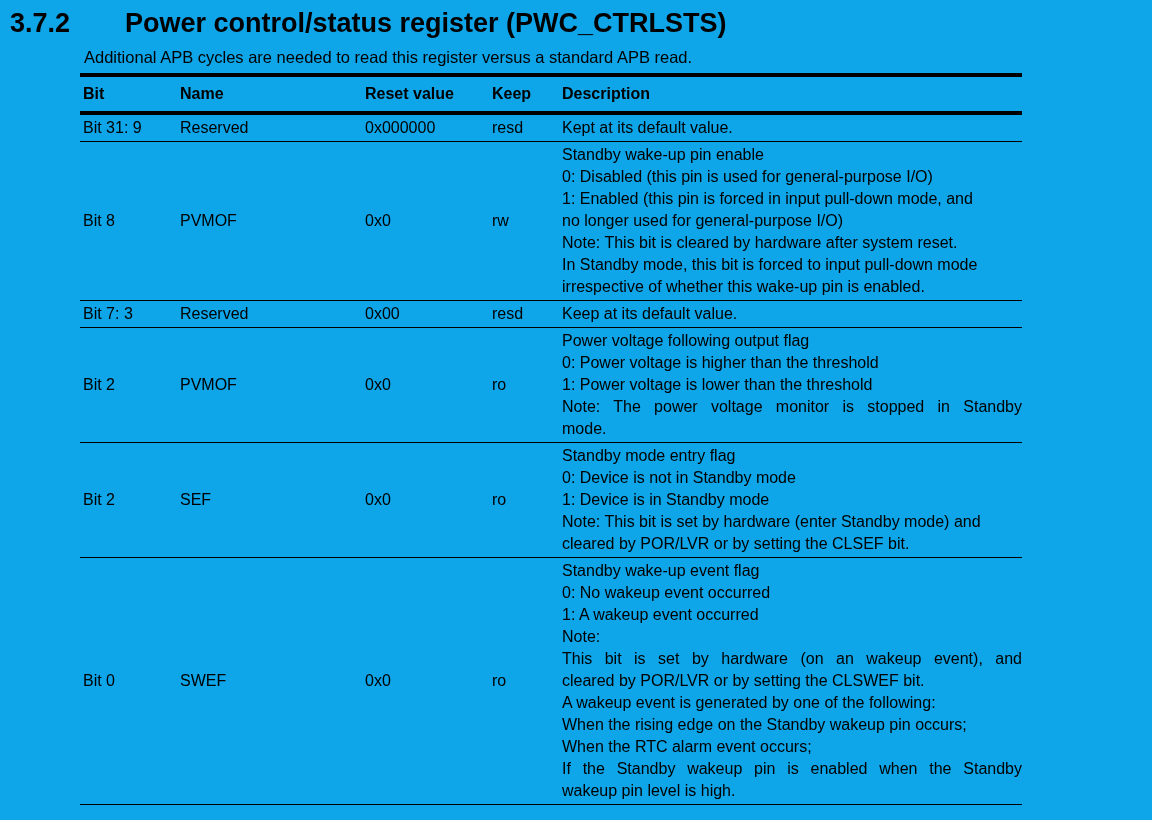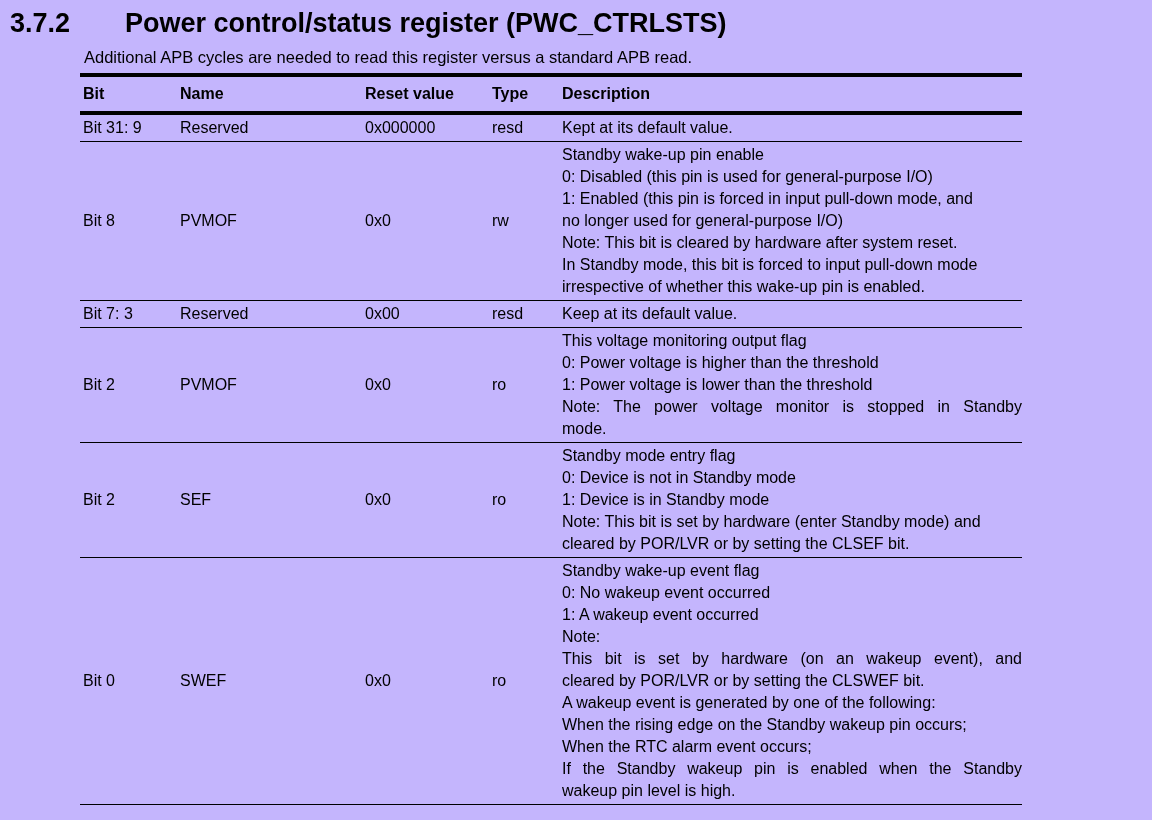--- a/index.html
+++ b/index.html
@@ -6,21 +6,21 @@
     margin: 0;
     padding: 0;
     background: #ffffff;
     color: #000000;
     font-family: "Liberation Sans", "DejaVu Sans", sans-serif;
   }
   .page {
     position: relative;
     width: 1152px;
     height: 820px;
-    background: #c4b5fd;
+    background: #0ea5e9;
     overflow: hidden;
   }
   
   .heading {
     padding: 7px 0 0 10px;
     font-weight: bold;
     font-size: 27px;
     line-height: 32px;
     white-space: nowrap;
   }
@@ -83,21 +83,21 @@
     <span class="sec-num">3.7.2</span><span>Power control/status register (PWC_CTRLSTS)</span>
   </div>
 
   <div class="intro">Additional APB cycles are needed to read this register versus a standard APB read.</div>
 
   <div class="regtable">
     <div class="trow thead">
       <div class="cell c-bit">Bit</div>
       <div class="cell">Name</div>
       <div class="cell">Reset value</div>
-      <div class="cell">Type</div>
+      <div class="cell">Keep</div>
       <div class="cell">Description</div>
     </div>
     <div id="table-body">
         <div class="trow">
           <div class="cell c-bit">Bit 31: 9</div>
           <div class="cell c-name">Reserved</div>
           <div class="cell c-reset">0x000000</div>
           <div class="cell c-type">resd</div>
           <div class="cell c-desc">
             <div class="line">Kept at its default value.</div>
@@ -126,21 +126,21 @@
           <div class="cell c-desc">
             <div class="line">Keep at its default value.</div>
           </div>
         </div>
         <div class="trow">
           <div class="cell c-bit">Bit 2</div>
           <div class="cell c-name">PVMOF</div>
           <div class="cell c-reset">0x0</div>
           <div class="cell c-type">ro</div>
           <div class="cell c-desc">
-            <div class="line">This voltage monitoring output flag</div>
+            <div class="line">Power voltage following output flag</div>
             <div class="line">0: Power voltage is higher than the threshold</div>
             <div class="line">1: Power voltage is lower than the threshold</div>
             <div class="line just">Note: The power voltage monitor is stopped in Standby</div>
             <div class="line">mode.</div>
           </div>
         </div>
         <div class="trow">
           <div class="cell c-bit">Bit 2</div>
           <div class="cell c-name">SEF</div>
           <div class="cell c-reset">0x0</div>

